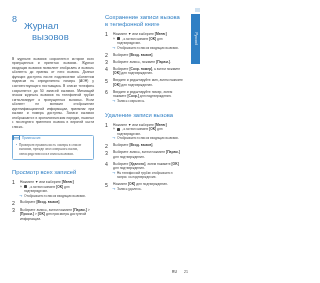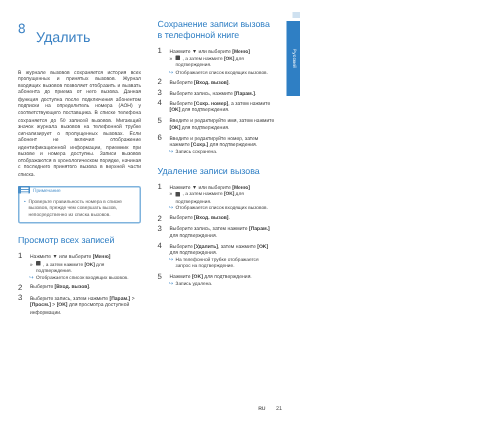--- a/index.html
+++ b/index.html
@@ -257,21 +257,22 @@
   <div class="side-tab-stub"></div>
   <div class="side-tab">
     <span class="side-tab-label">Русский</span>
   </div>
 
   <div class="col col-left">
 
     <div class="chapter">
       <div class="chapter-num">8</div>
       <h1 class="chapter-title">
-        <span>Удалить</span>
+        <span>Журнал</span>
+        <span class="l2">вызовов</span>
       </h1>
     </div>
 
     <p class="intro">В журнале вызовов сохраняется история всех пропущенных и принятых вызовов. Журнал входящих вызовов позволяет отобразить и вызвать абонента до приема от него вызова. Данная функция доступна после подключения абонентом подписки на определитель номера (АОН) у соответствующего поставщика. В списке телефона сохраняется до 50 записей вызовов. Мигающий значок журнала вызовов на телефонной трубке сигнализирует о пропущенных вызовах. Если абонент не включил отображение идентификационной информации, приемник при вызове и номера доступны. Записи вызовов отображаются в хронологическом порядке, начиная с последнего принятого вызова в верхней части списка.</p>
 
     <div class="note">
       <div class="note-head">
         <span class="note-icon"></span>
         <span class="note-title">Примечание</span>
       </div>

